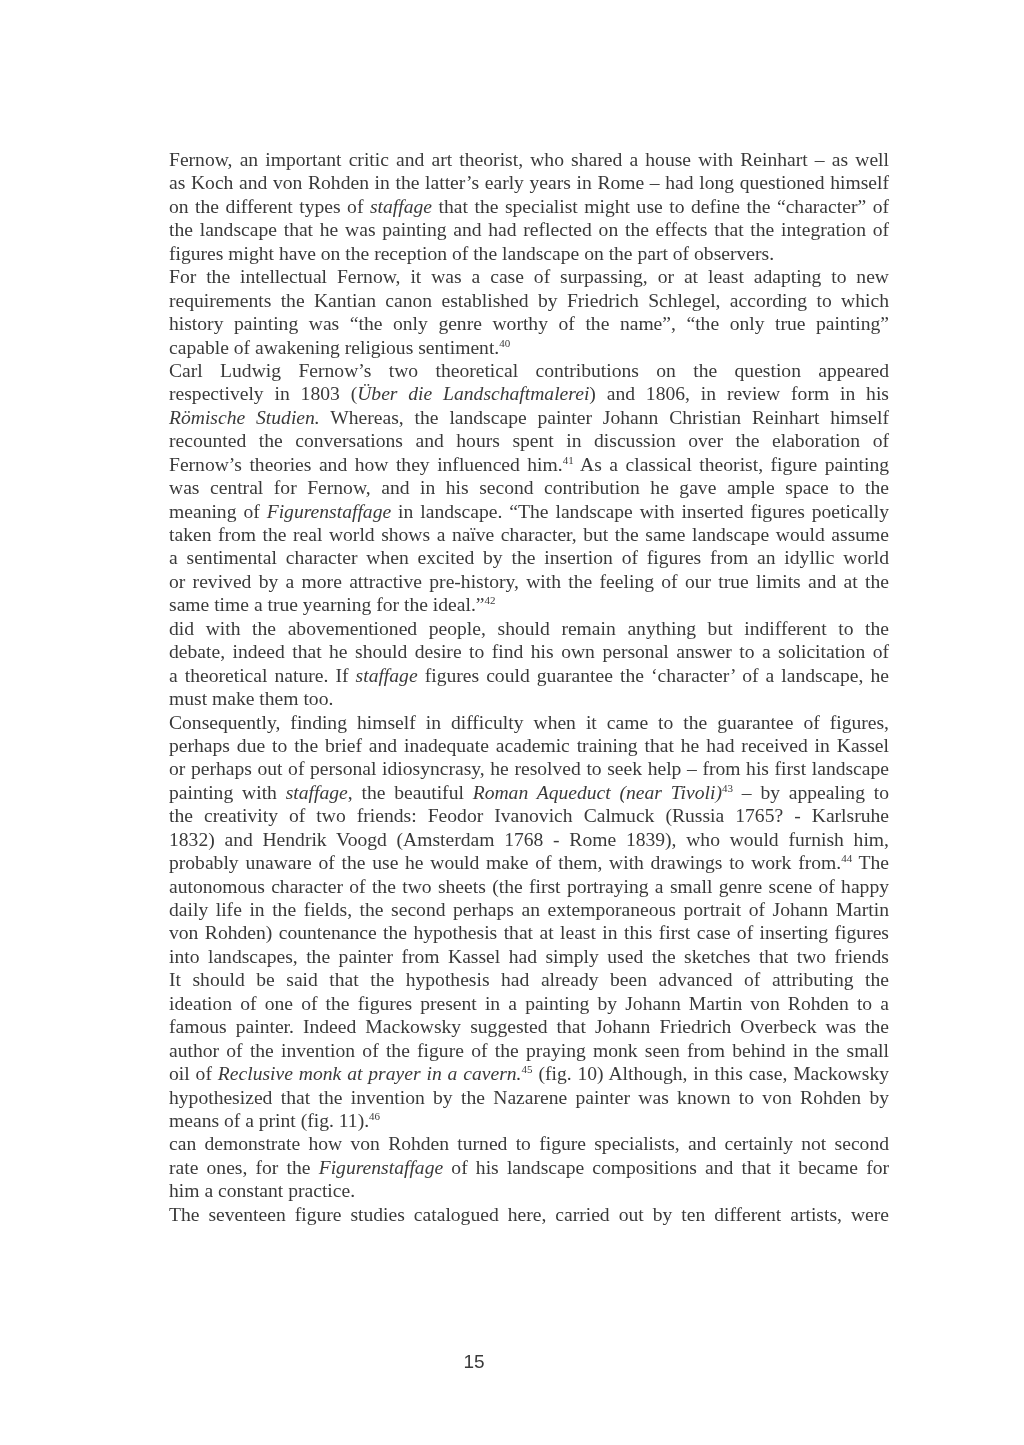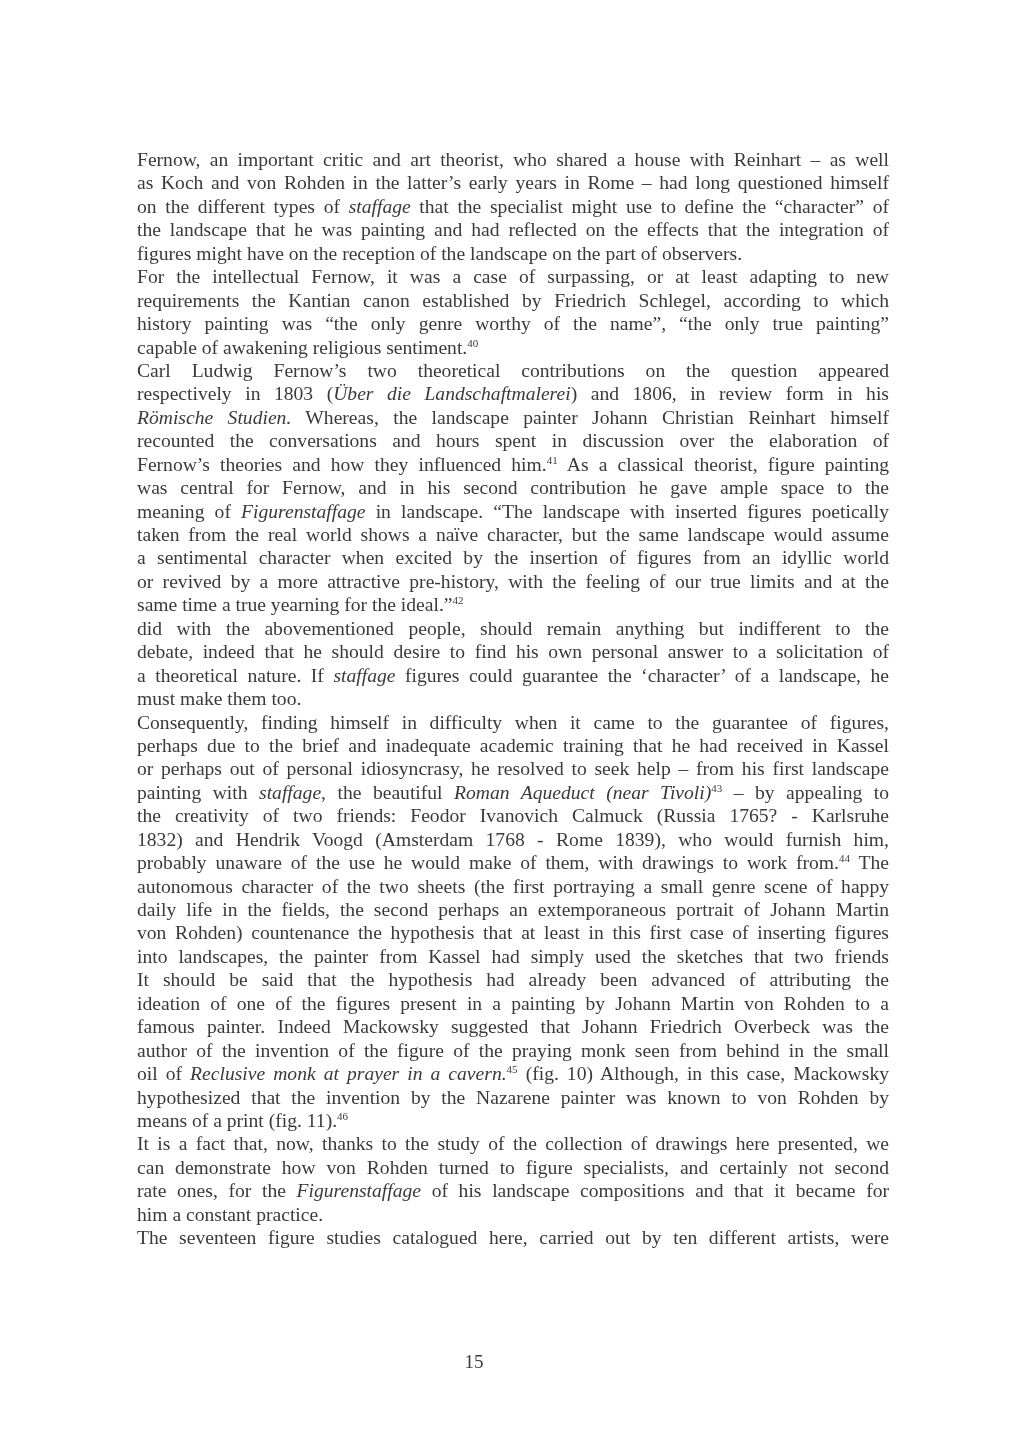--- a/index.html
+++ b/index.html
@@ -28,38 +28,39 @@
       text-align: justify;
       text-align-last: left;
     }
     .line {
       display: block;
       white-space: nowrap;
       text-align: justify;
       text-align-last: justify;
       height: 23.45px;
       overflow: visible;
+      margin-left: 32px;
     }
     .line.last {
       text-align-last: left;
     }
     .seg { }
     .seg.italic { font-style: italic; }
     sup.fn {
       font-size: 11px;
       vertical-align: 7px;
       line-height: 0;
     }
     .page-number {
       position: absolute;
       top: 1351px;
       left: 0;
       width: 948px;
       text-align: center;
-      font-family: Liberation Serif, serif;
+      font-family: Liberation Sans, sans-serif;
       font-size: 19px;
       color: #3a3a3a;
     }
   </style>
 </head>
 <body>
 
 <div class="page" id="doc">
     <div class="para">
       <span class="line"><span class="seg">Fernow, an important critic and art theorist, who shared a house with Reinhart – as well</span></span>
@@ -107,21 +108,20 @@
       <span class="line"><span class="seg">into landscapes, the painter from Kassel had simply used the sketches that two friends</span></span>
       <span class="line"><span class="seg">It should be said that the hypothesis had already been advanced of attributing the</span></span>
       <span class="line"><span class="seg">ideation of one of the figures present in a painting by Johann Martin von Rohden to a</span></span>
       <span class="line"><span class="seg">famous painter. Indeed Mackowsky suggested that Johann Friedrich Overbeck was the</span></span>
       <span class="line"><span class="seg">author of the invention of the figure of the praying monk seen from behind in the small</span></span>
       <span class="line"><span class="seg">oil of </span><span class="seg italic">Reclusive monk at prayer in a cavern.</span><sup class="fn">45</sup><span class="seg"> (fig. 10) Although, in this case, Mackowsky</span></span>
       <span class="line"><span class="seg">hypothesized that the invention by the Nazarene painter was known to von Rohden by</span></span>
       <span class="line last"><span class="seg">means of a print (fig. 11).</span><sup class="fn">46</sup></span>
     </div>
     <div class="para">
-      <span class="line"><span class="seg">It is a fact that, now, thanks to the study of the collection of drawings here presented, we</span></span>
       <span class="line"><span class="seg">can demonstrate how von Rohden turned to figure specialists, and certainly not second</span></span>
       <span class="line"><span class="seg">rate ones, for the </span><span class="seg italic">Figurenstaffage</span><span class="seg"> of his landscape compositions and that it became for</span></span>
       <span class="line last"><span class="seg">him a constant practice.</span></span>
     </div>
     <div class="para">
       <span class="line"><span class="seg">The seventeen figure studies catalogued here, carried out by ten different artists, were</span></span>
     </div>
   </div>
 
 <div class="page-number">15</div>

